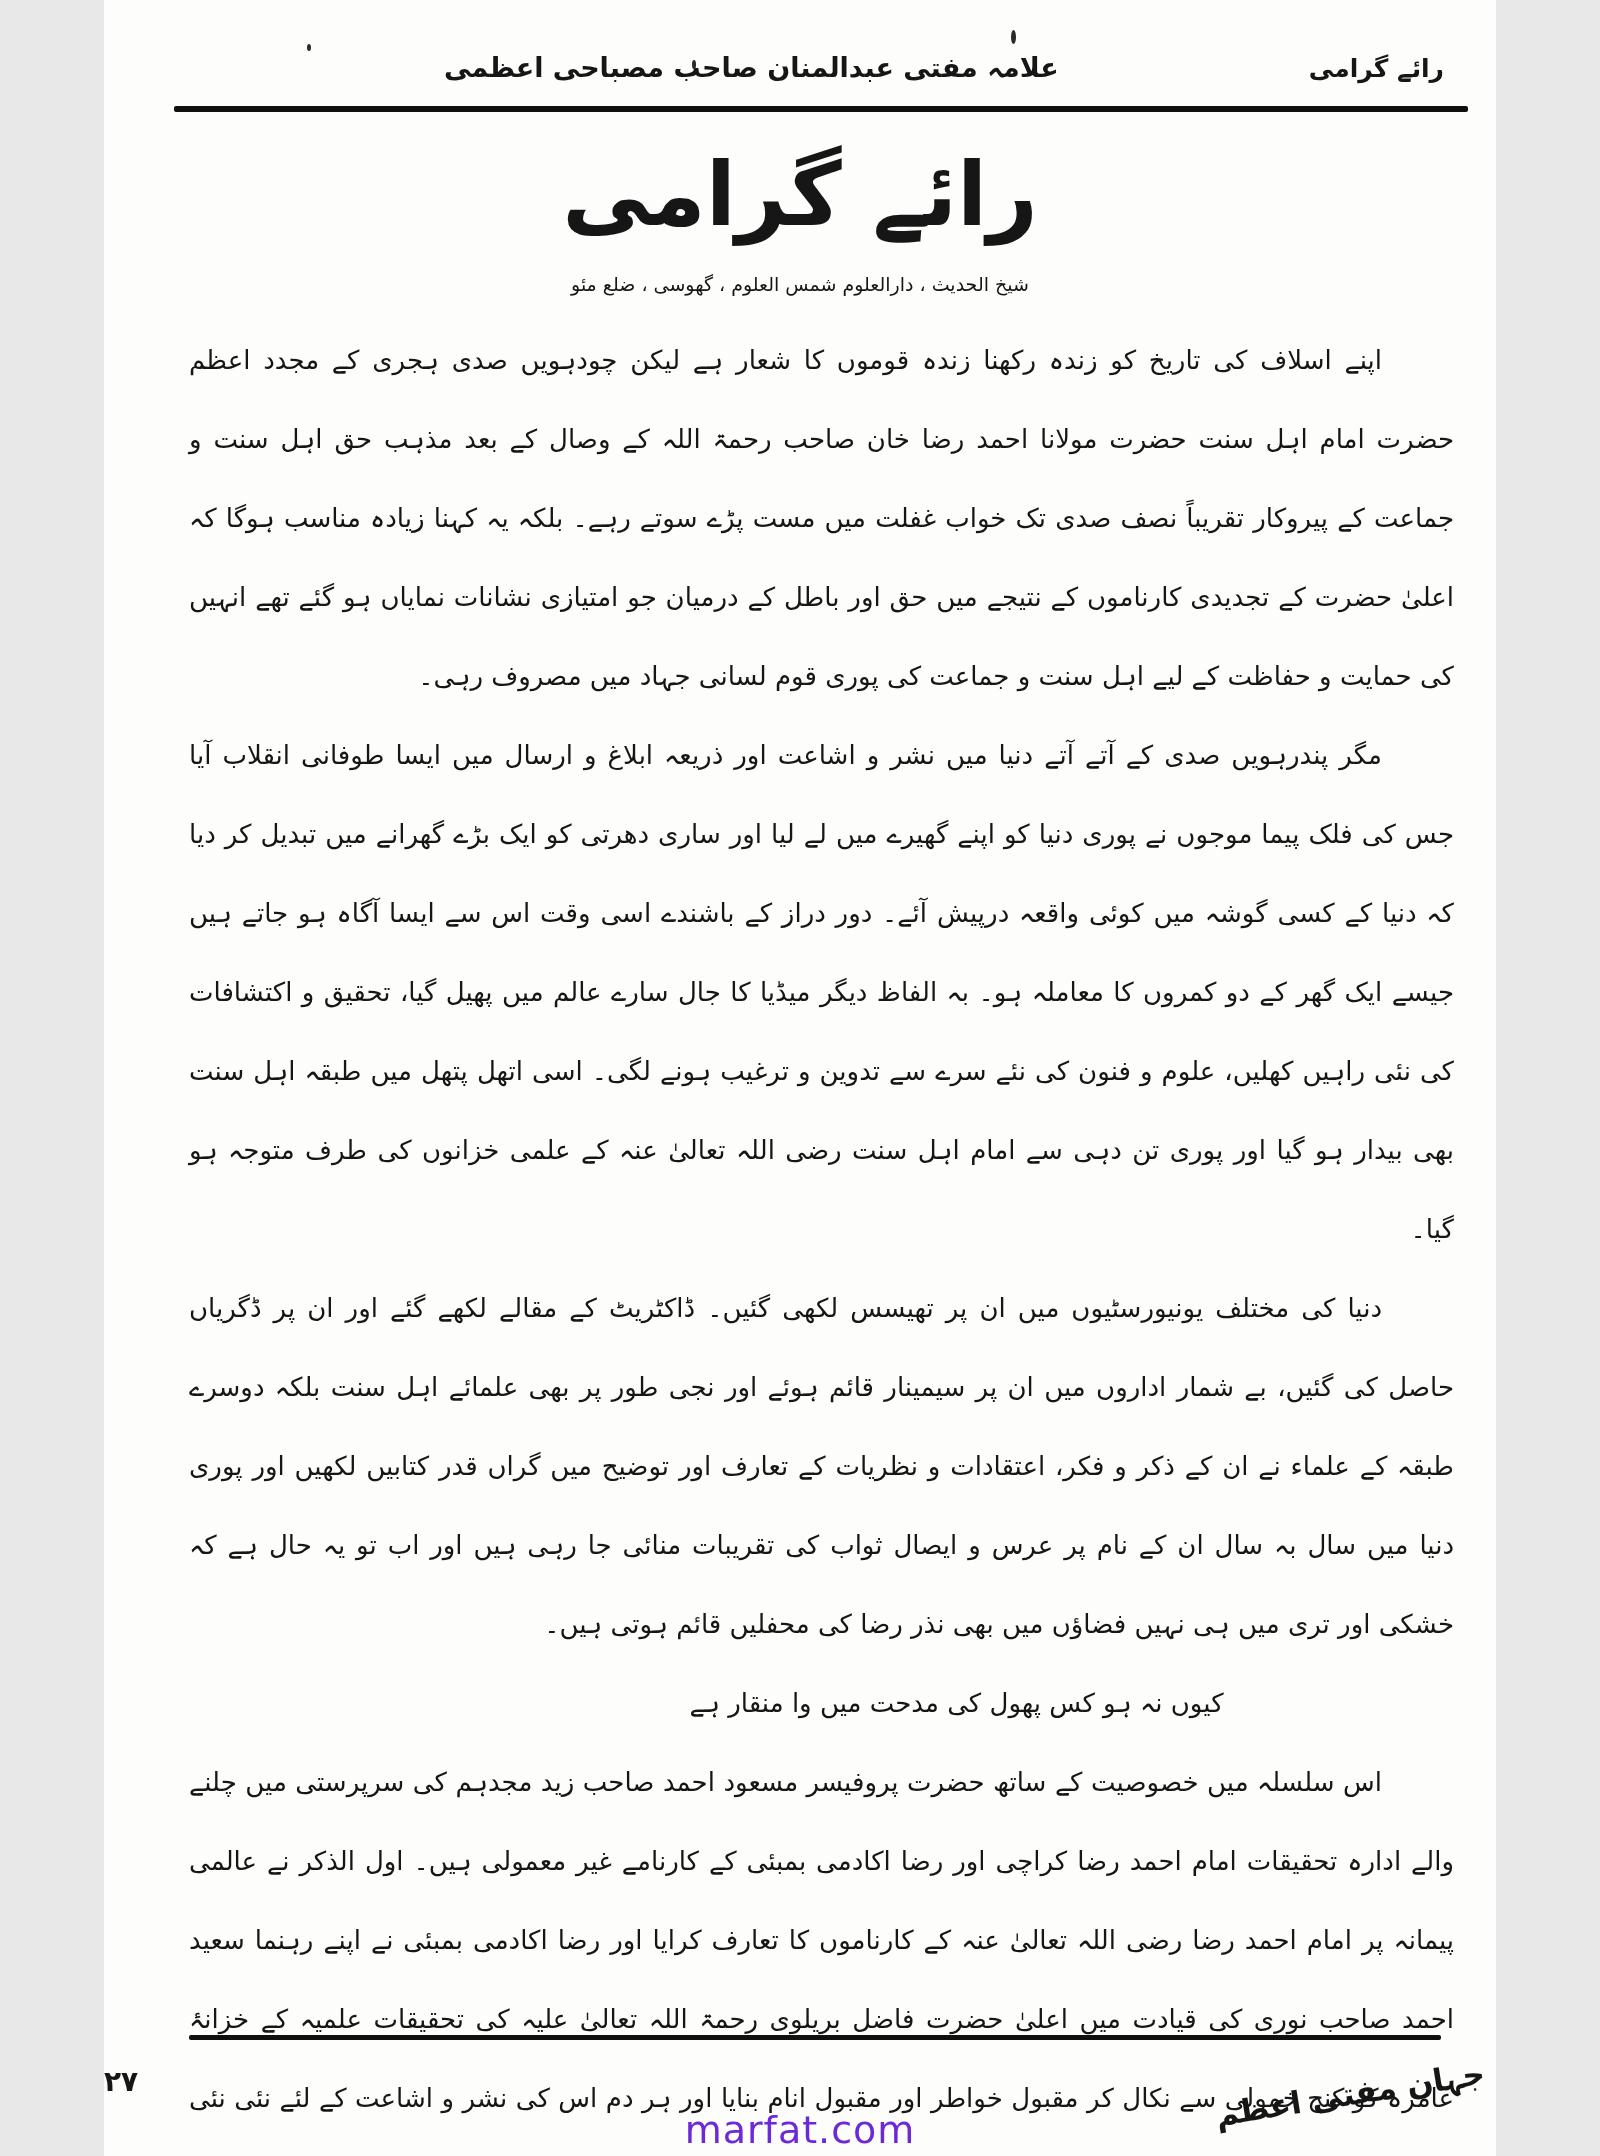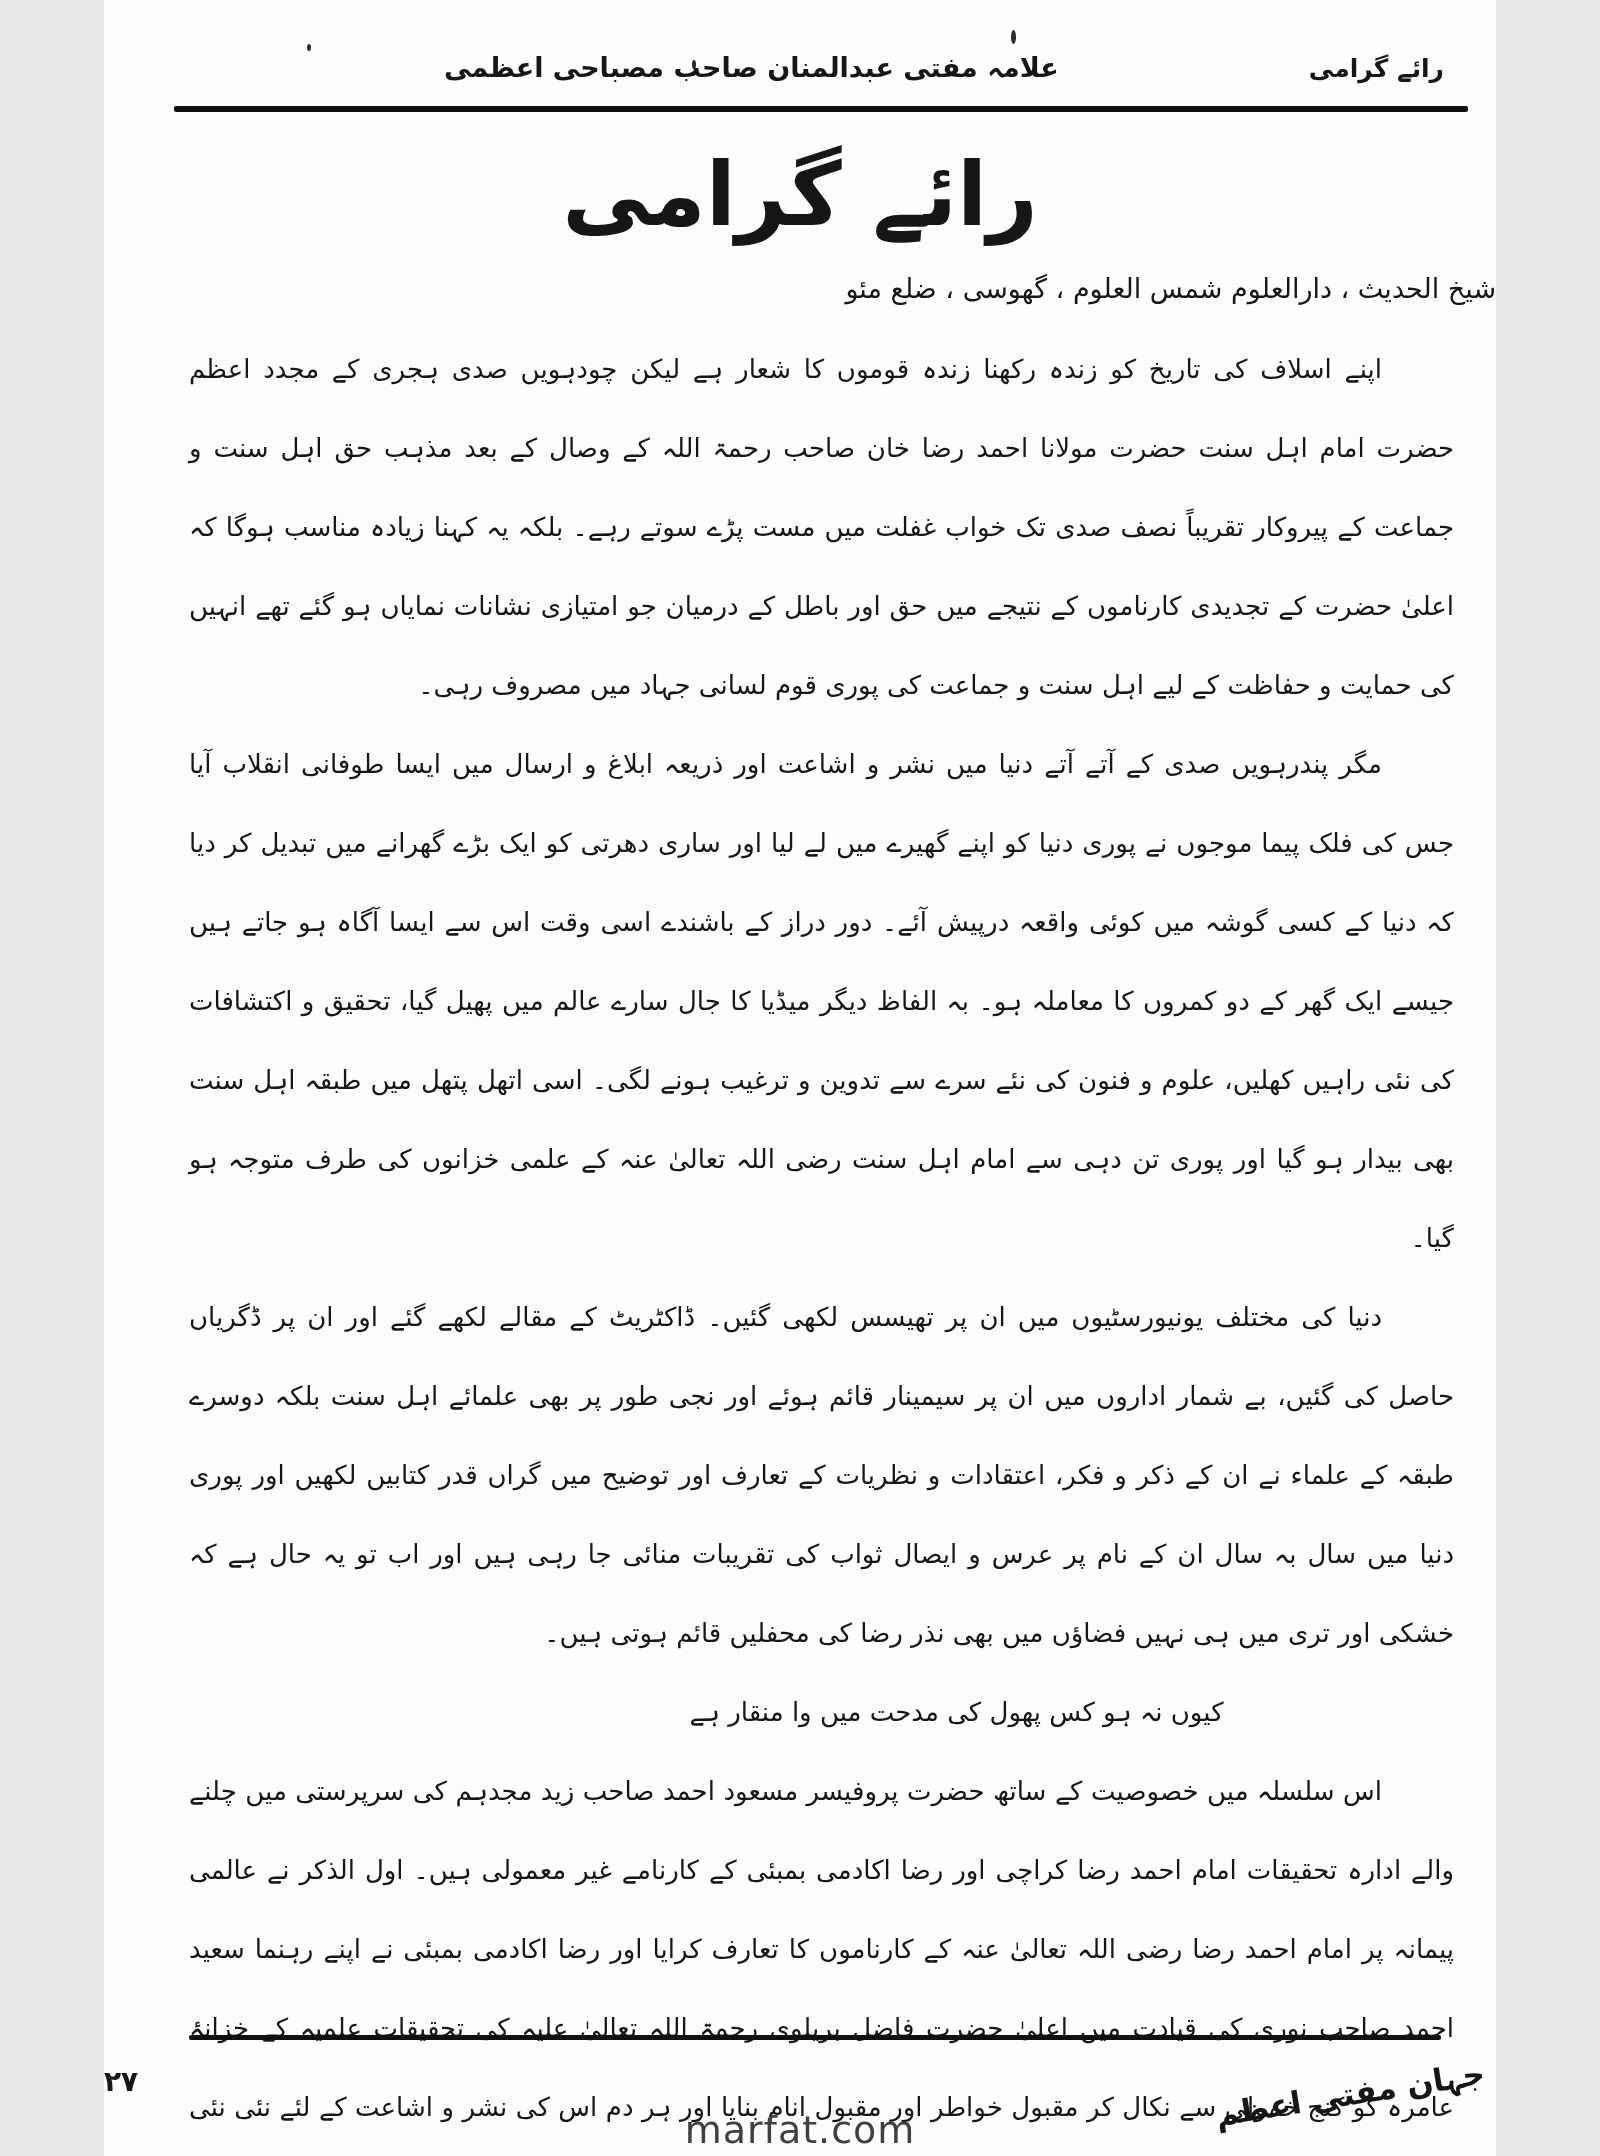--- a/index.html
+++ b/index.html
@@ -36,22 +36,22 @@
     text-align: center;
     font-size: 88px; font-weight: bold;
     margin: 14px 0 0 0; line-height: 1.35;
   }
   .doc-subtitle {
     text-align: center;
     font-size: 35px; font-weight: bold;
     margin-top: 22px;
   }
   .doc-subtitle2 {
-    text-align: right;
-    font-size: 27px;
+    text-align: center;
+    font-size: 19px;
     margin-top: 18px; font-weight: 500;
   }
   
   .body-text {
     margin: 26px 42px 0 85px;
     font-size: 26px;
     line-height: 79px;
     text-align: justify;
   }
   .body-text p { margin: 0; text-indent: 72px; }
@@ -73,21 +73,21 @@
     transform: rotate(-9deg); transform-origin: center;
     white-space: nowrap;
   }
   .footer-page-number {
     position: absolute; left: 0; right: 0; bottom: 58px;
     text-align: left; font-size: 28px; font-weight: bold;
   }
   .footer-watermark {
     position: absolute; left: 0; right: 0; bottom: 4px;
     text-align: center; direction: ltr;
-    font-size: 38px; color: #404040; letter-spacing: 1px;
+    font-size: 38px; color: #6d28d9; letter-spacing: 1px;
   }
 </style>
 </head>
 <body>
 
 <div class="page">
 
   <div class="header-row">
     <span class="header-name">علامہ مفتی عبدالمنان صاحب مصباحی اعظمی</span>
     <span class="header-section">رائے گرامی</span>

